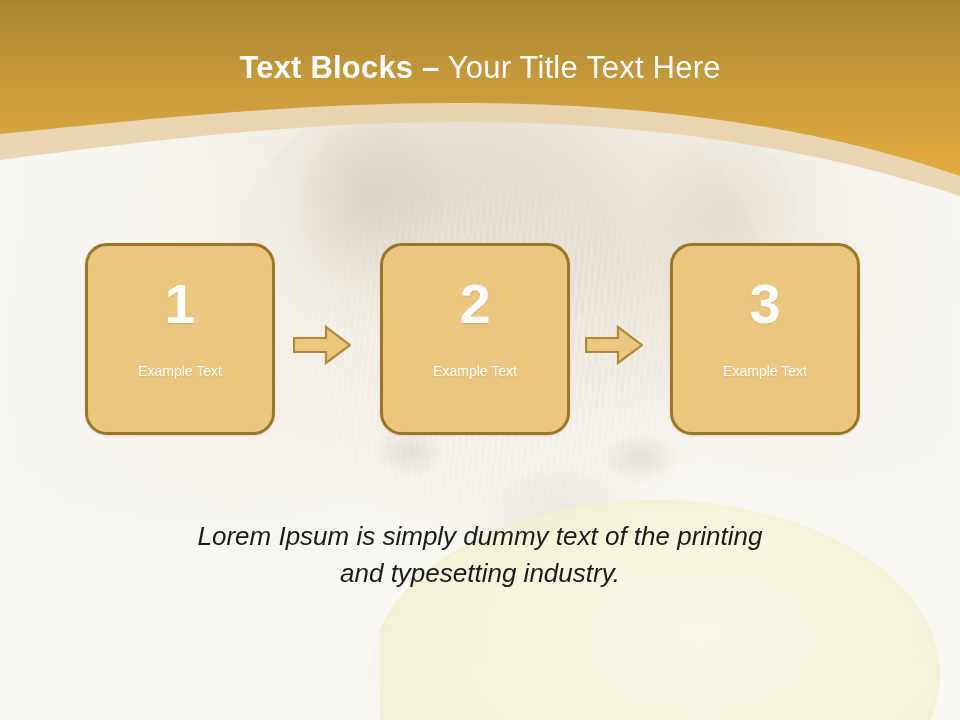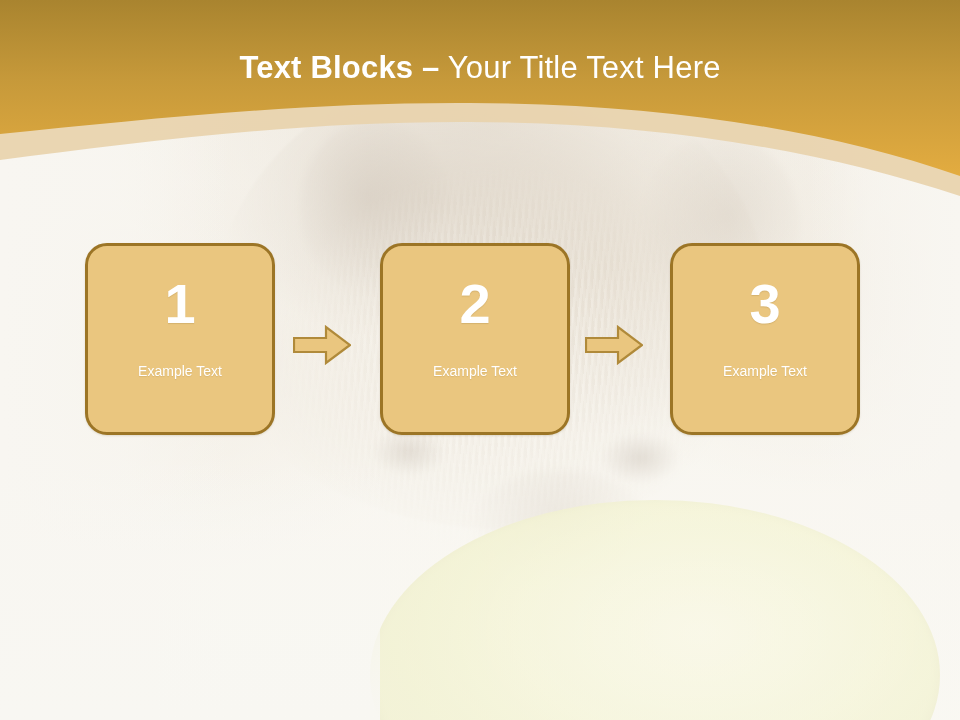--- a/index.html
+++ b/index.html
@@ -289,14 +289,18 @@
     <svg class="arrow a2" viewBox="0 0 58 40">
       <polygon points="1,13 33,13 33,2 57,20 33,38 33,27 1,27" fill="#eac67f" stroke="#b08a3a" stroke-width="2.2" stroke-linejoin="miter"></polygon>
     </svg>
 
     <div class="step-box b3">
       <div class="step-num">3</div>
       <div class="step-label">Example Text</div>
     </div>
   </div>
 
+  <div class="caption">
+    <div>Lorem Ipsum is simply dummy text of the printing</div>
+    <div>and typesetting industry.</div>
+  </div>
 
 </div>
 
 </body></html>

